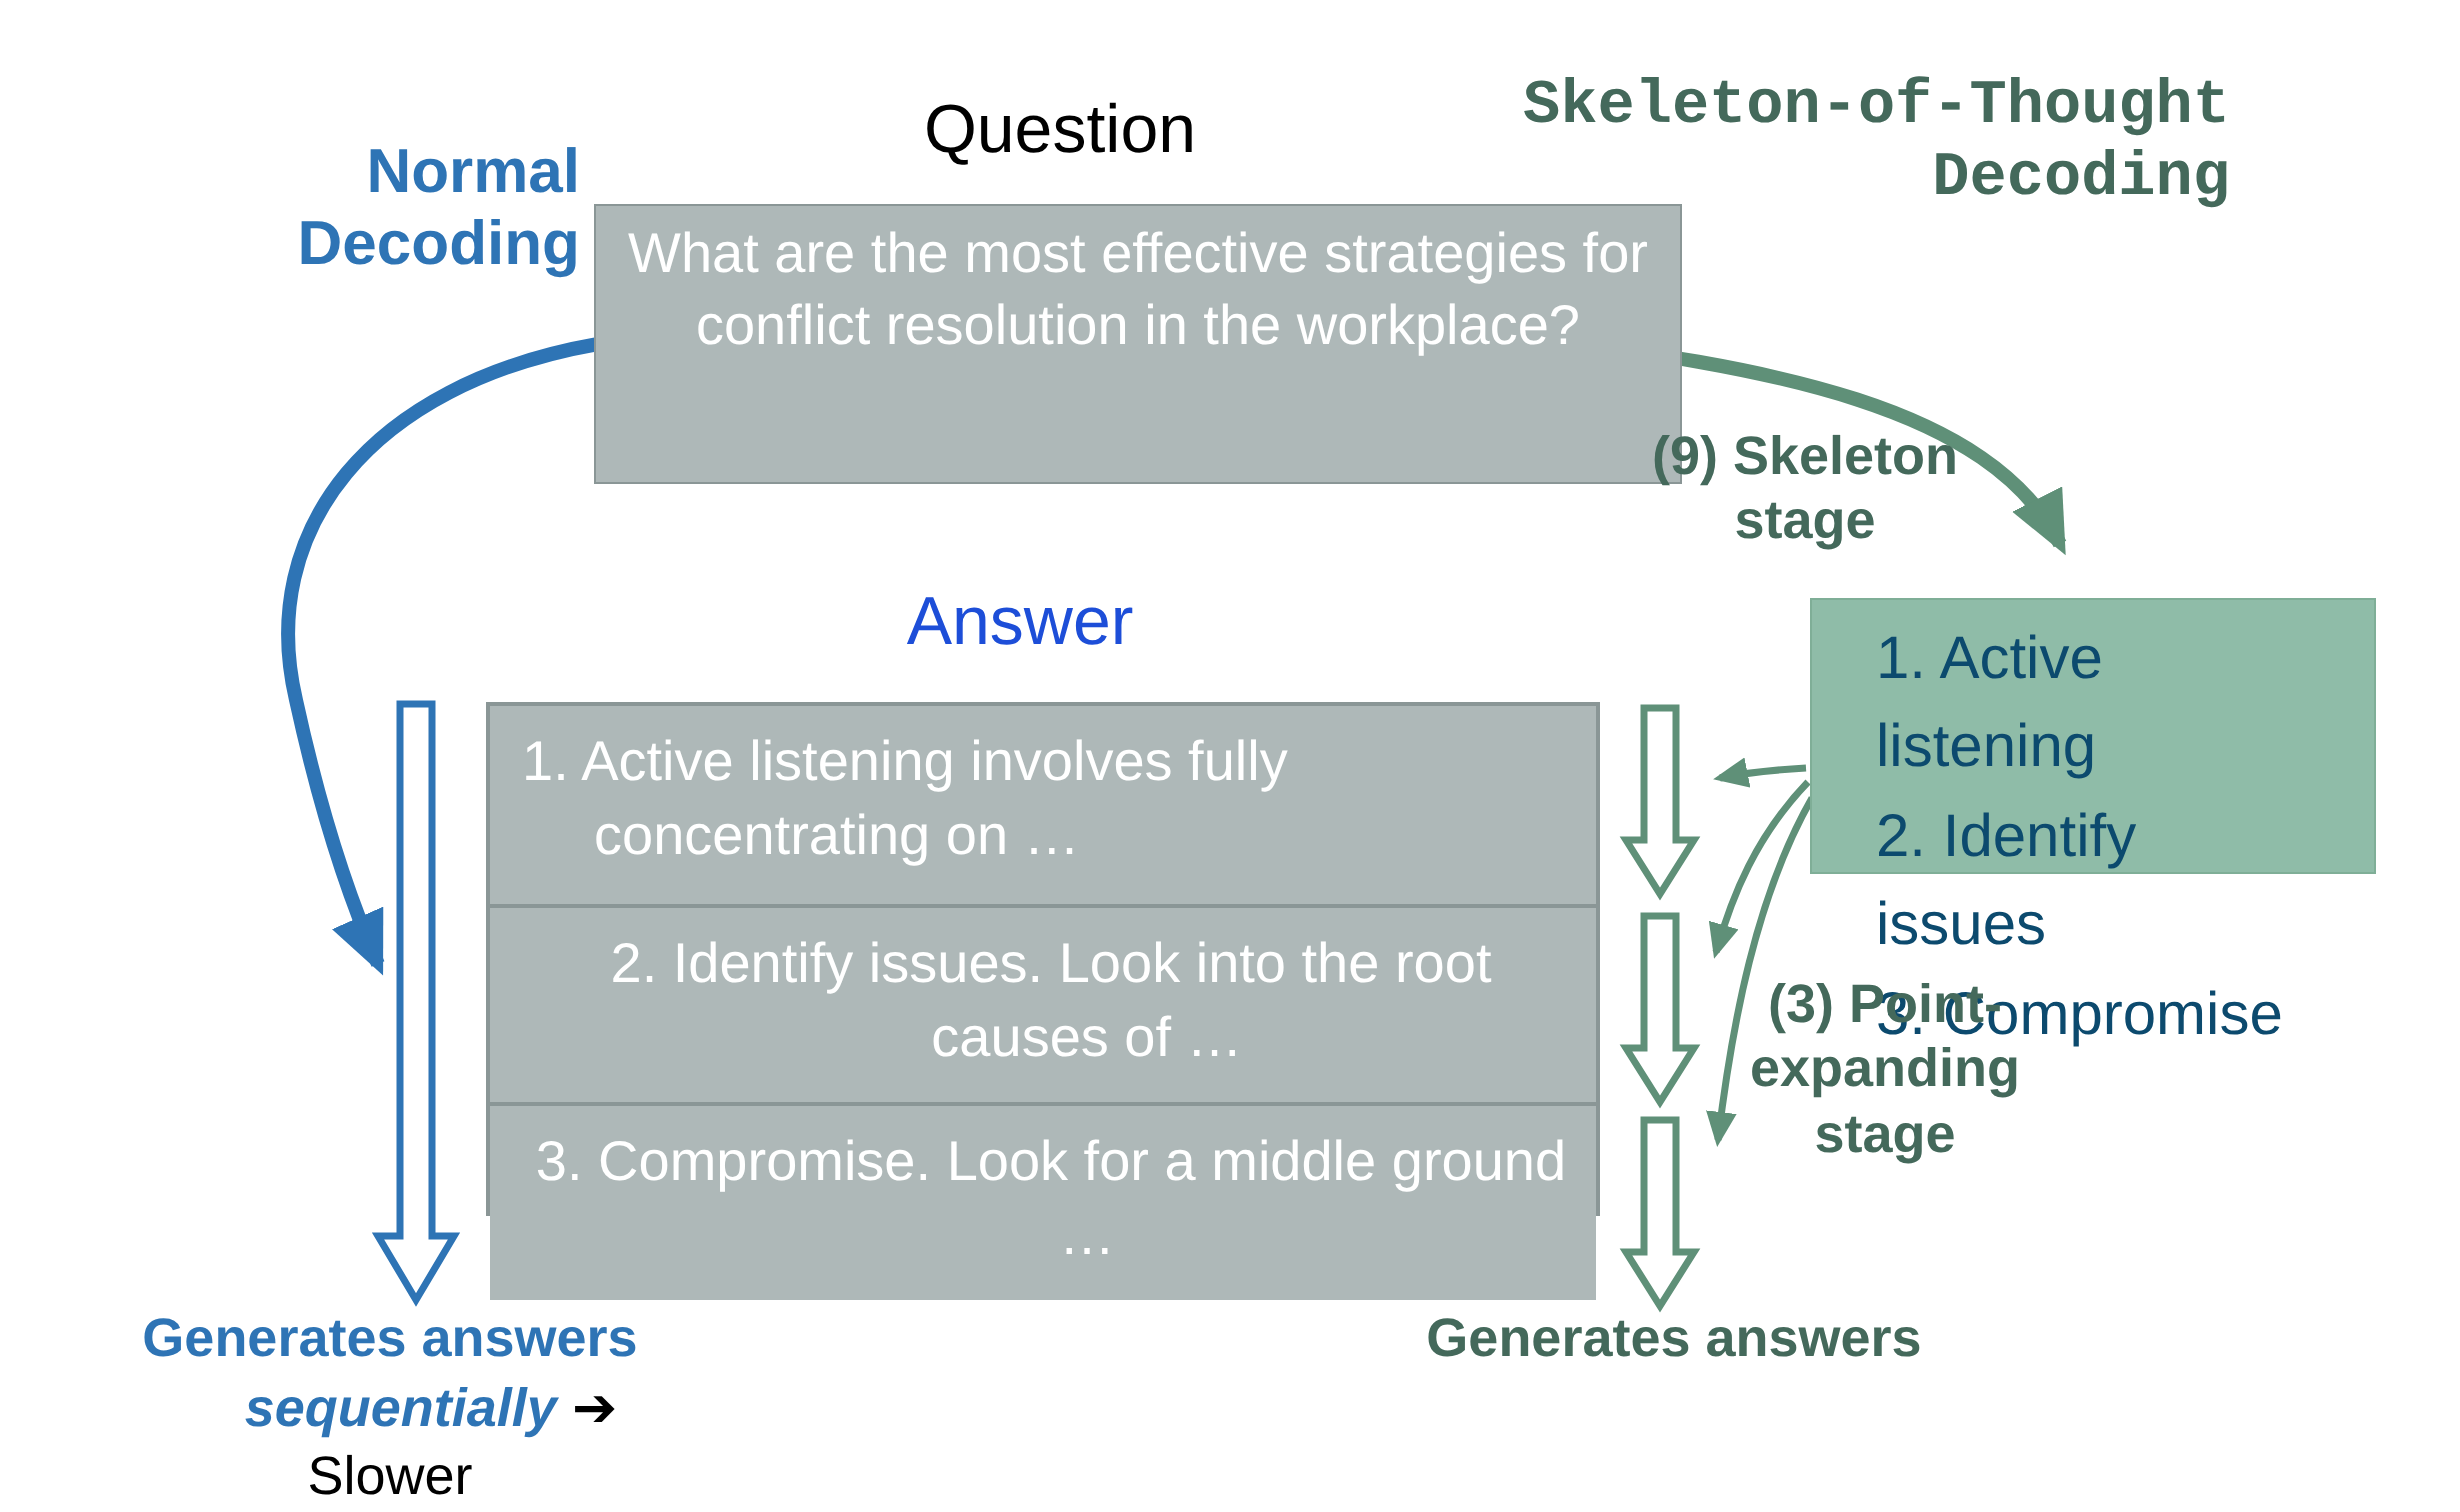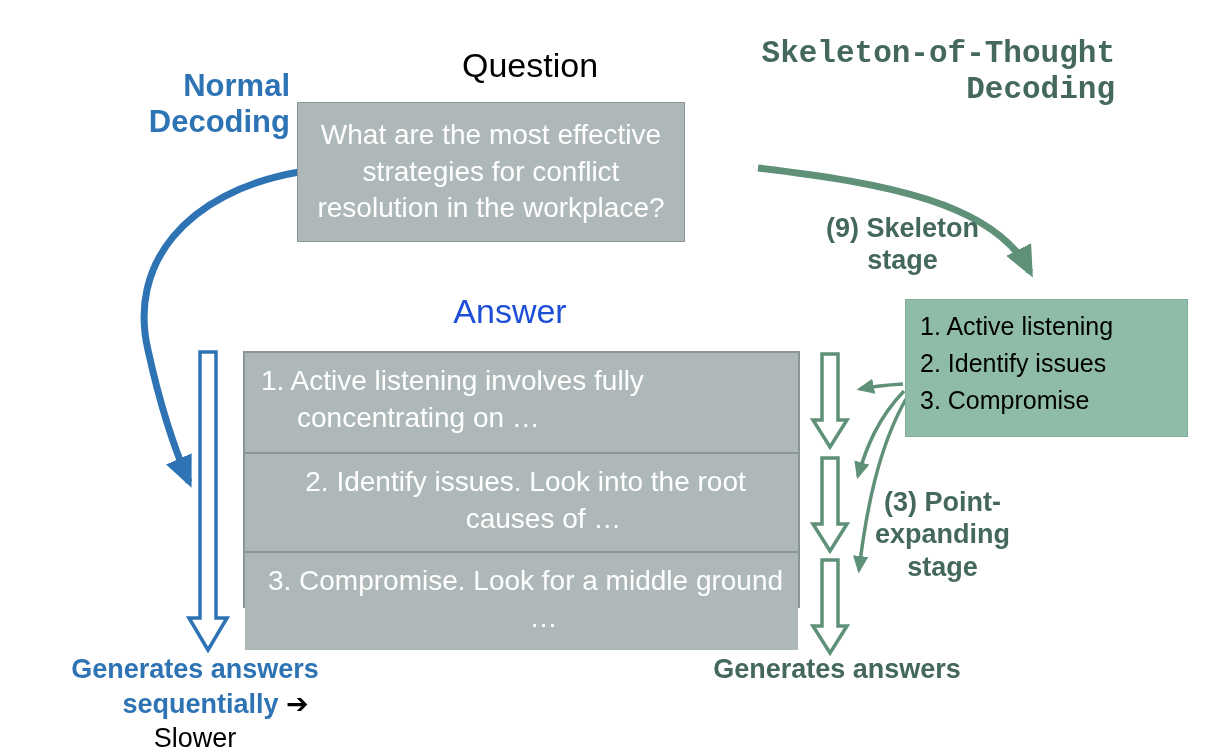--- a/index.html
+++ b/index.html
@@ -20,47 +20,47 @@
   .heading-normal{left:80px;top:40px;width:210px;color:var(--blue);
     font-size:31px;font-weight:bold;text-align:right;line-height:1.15;margin-top:28px;}
   .heading-question{left:430px;top:46px;width:200px;color:#000;
     font-size:34px;font-weight:400;text-align:center;}
   .heading-sot{left:735px;top:36px;width:380px;color:var(--green-dark);
     font-size:31px;font-weight:bold;text-align:right;line-height:1.15;font-family:Liberation Mono, monospace;}
   .heading-answer{left:420px;top:292px;width:180px;color:#1d4ed8;
     font-size:34px;font-weight:400;text-align:center;}
 
   
-  .question-box{left:297px;top:102px;width:388px;height:140px;
+  .question-box{left:297px;top:102px;width:544px;height:140px;
     background:var(--gray-fill);border:1px solid var(--gray-border);
     color:#fff;font-size:28px;line-height:1.3;text-align:center;
-    display:flex;align-items:center;justify-content:center;padding:6px 12px;}
+    display:flex;justify-content:center;padding:6px 12px;}
   .skeleton-box{left:905px;top:299px;width:283px;height:138px;
     background:var(--green-fill);border:1px solid #7FAE97;
-    color:#000000;font-size:25px;line-height:1.48;padding:8px 14px;}
+    color:#0c4a6e;font-size:30px;line-height:1.48;padding:8px 32px;}
   .answer-box{left:243px;top:351px;width:557px;height:257px;
     border:2px solid var(--gray-border);}
   .answer-row{height:99px;background:var(--gray-fill);color:#fff;
     font-size:28px;line-height:1.33;padding:9px 8px 0 52px;text-indent:-36px;}
   .answer-row + .answer-row{border-top:2px solid var(--gray-border);text-align:center;}
 
   
   .stage-label{color:var(--green-dark);font-weight:bold;font-size:27px;
     text-align:center;line-height:1.2;}
   .stage1-label{left:800px;top:212px;width:205px;}
   .stage2-label{left:850px;top:486px;width:185px;}
 
   
   .caption{text-align:center;font-size:27px;line-height:1.28;}
   .caption .cap-line1{font-weight:bold;}
   .caption-left{left:40px;top:652px;width:310px;}
   .caption-left .cap-line1, .caption-left .em{color:var(--blue);}
   .caption-right{left:672px;top:652px;width:330px;}
   .caption-right .cap-line1, .caption-right .em{color:var(--green-dark);}
-  .caption .em{font-weight:bold;margin-left:41px;}
+  .caption .em{font-style:italic;font-weight:bold;margin-left:41px;}
   .caption .cap-arrow{color:#000;}
   .caption .cap-result{color:#000;font-weight:400;}
 
   
   .arrow-layer{position:absolute;left:0;top:0;}
   .curve{fill:none;}
   .curve.blue{stroke:var(--blue);stroke-width:7;}
   .curve.green{stroke:var(--green-mid);stroke-width:7;}
   .hollow{fill:#fff;stroke-width:3.5;stroke-linejoin:miter;}
   .hollow.blue{stroke:var(--blue);}

